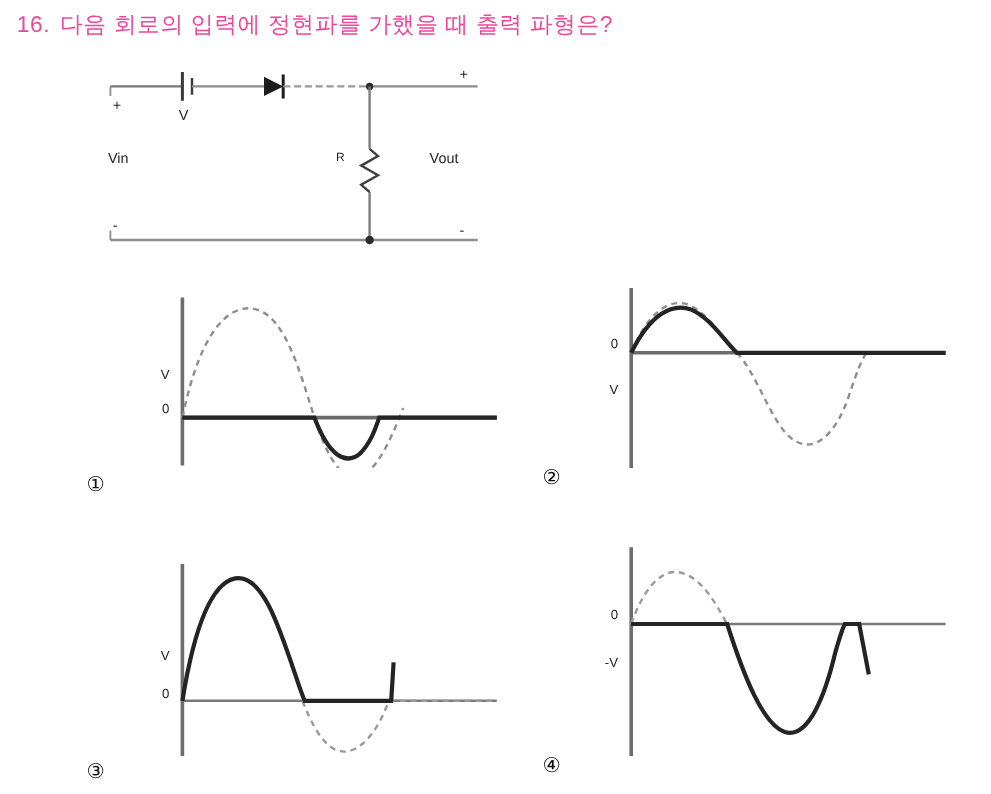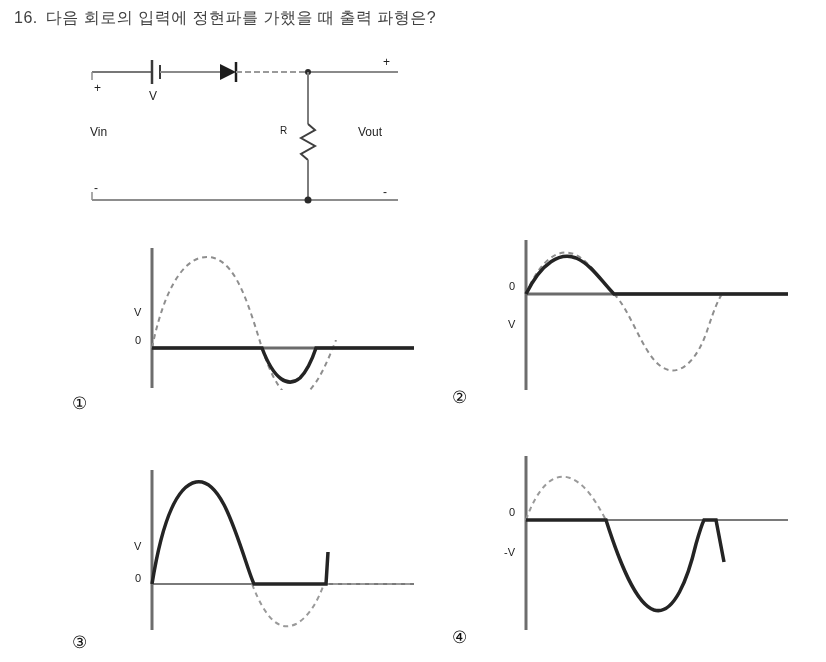--- a/index.html
+++ b/index.html
@@ -12,24 +12,24 @@
     height: 662px;
     position: relative;
     font-family: "Liberation Sans", sans-serif;
     color: #1a1a1a;
     overflow: hidden;
   }
   .question-line {
     position: absolute;
     left: 14px;
     top: 8px;
-    font-size: 16px;
+    font-size: 19px;
     letter-spacing: 0.5px;
     white-space: nowrap;
-    color: #404040;
+    color: #ec4899;
   }
   .q-num {
     margin-right: 8px;
   }
 
   
   .circuit {
     position: absolute;
     left: 80px;
     top: 52px;

